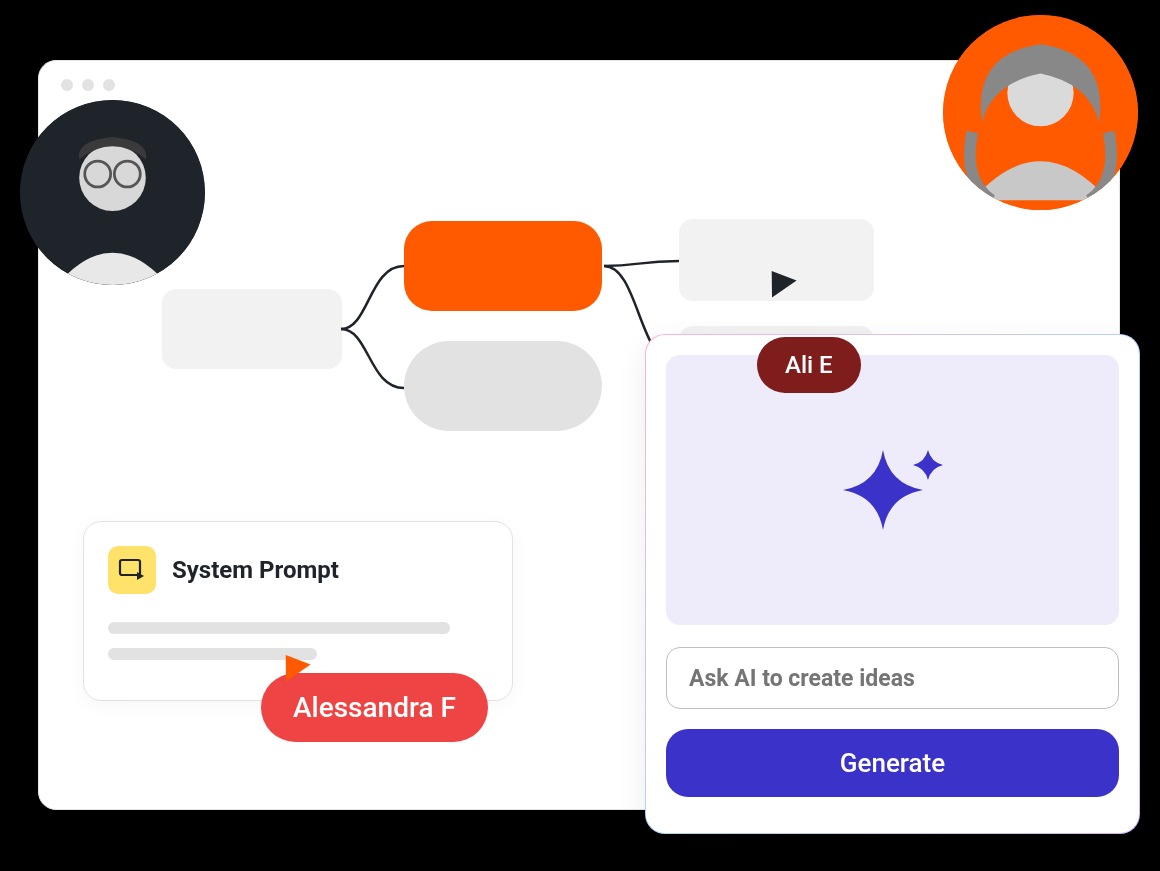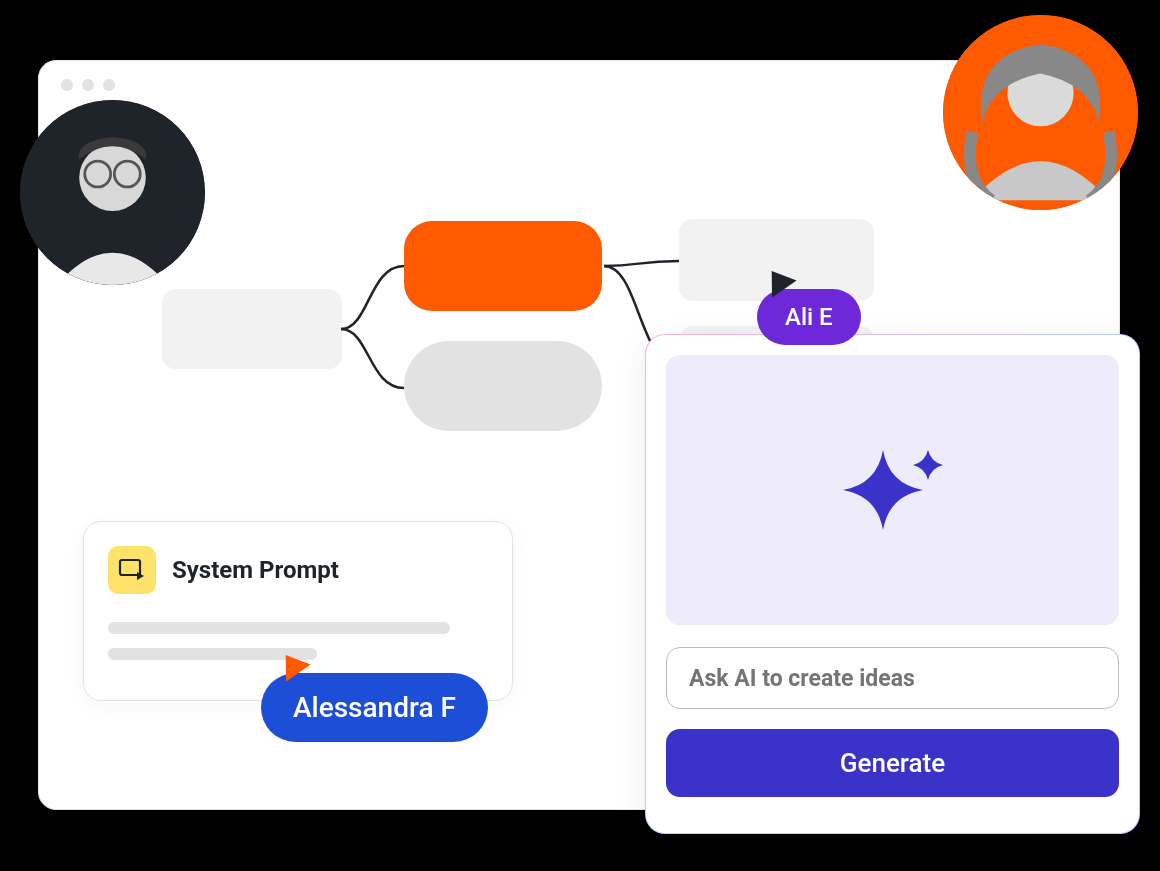--- a/index.html
+++ b/index.html
@@ -126,26 +126,27 @@
     .cursor-arrow-dark {
       width: 0; height: 0;
       border-left: 15px solid transparent;
       border-right: 15px solid transparent;
       border-bottom: 22px solid #1f242b;
       transform: rotate(-35deg);
       margin-left: 6px;
       margin-bottom: -2px;
     }
     .cursor-label-dark {
-      background: #6d28d9;
+      background: #7f1d1d;
       color: #fff;
       padding: 14px 28px;
       border-radius: 40px;
       font-size: 24px;
       font-weight: 500;
+      margin-top: 48px;
     }
 
     
     .system-prompt-card {
       position: absolute;
       top: 460px;
       left: 44px;
       width: 430px;
       height: 180px;
       background: #fff;
@@ -195,21 +196,21 @@
     .cursor-arrow-orange {
       width: 0; height: 0;
       border-left: 15px solid transparent;
       border-right: 15px solid transparent;
       border-bottom: 22px solid #ff5a00;
       transform: rotate(-35deg);
       margin-left: 16px;
       margin-bottom: -2px;
     }
     .cursor-label-orange {
-      background: #1d4ed8;
+      background: #ef4444;
       color: #fff;
       padding: 18px 32px;
       border-radius: 40px;
       font-size: 28px;
       font-weight: 500;
     }
 
     
     .teal-peek {
       position: absolute;
@@ -266,21 +267,21 @@
       outline: none;
       font-family: inherit;
       font-weight: bold;
     }
     .ai-button {
       width: 100%;
       height: 68px;
       background: #3a32c9;
       color: #fff;
       border: none;
-      border-radius: 14px;
+      border-radius: 22px;
       font-size: 26px;
       font-weight: 500;
       cursor: pointer;
       font-family: inherit;
     }
   </style>
 </head>
 <body>
 
 <div class="canvas">

